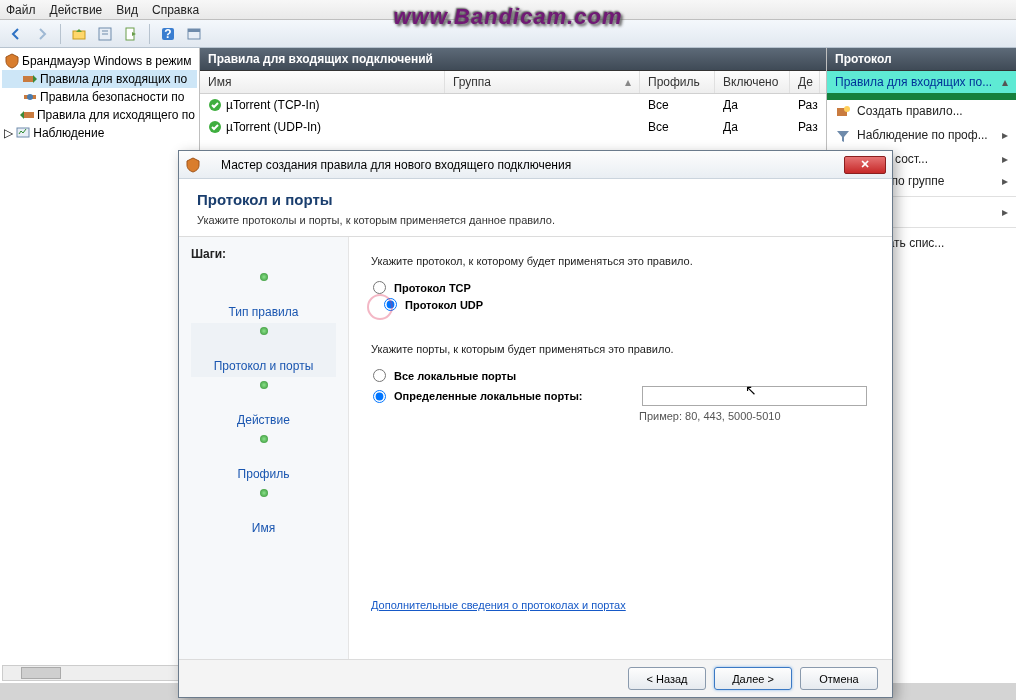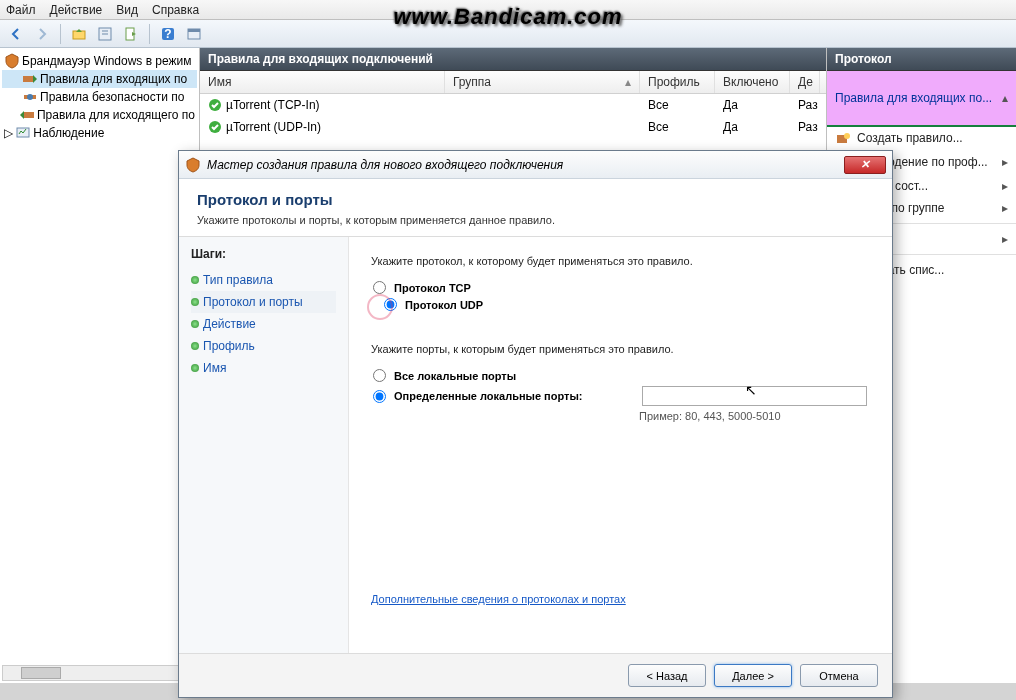--- a/index.html
+++ b/index.html
@@ -1,18 +1,18 @@
 <!DOCTYPE html>
 <html><head>
 <meta charset="utf-8">
 <style>
 * { box-sizing: border-box; margin: 0; padding: 0; font-family: "Segoe UI", Tahoma, sans-serif; font-size: 12px; }
 body { width: 1016px; height: 700px; background: #d4d4d4; overflow: hidden; position: relative; }
 
-.watermark { position: absolute; top: 4px; left: 50%; transform: translateX(-50%); font-size: 22px; font-weight: bold; font-style: italic; color: #000000; text-shadow: 2px 2px 3px #555,-1px -1px 2px #555; letter-spacing: 1px; z-index: 50; pointer-events: none; }
+.watermark { position: absolute; top: 4px; left: 50%; transform: translateX(-50%); font-size: 22px; font-weight: bold; font-style: italic; color: #701a75; text-shadow: 2px 2px 3px #555,-1px -1px 2px #555; letter-spacing: 1px; z-index: 50; pointer-events: none; }
 
 .menubar { background: linear-gradient(#f7f7f7,#e9e9e9); border-bottom: 1px solid #bfbfbf; height: 20px; display: flex; align-items: center; padding: 9px 6px; gap: 14px; }
 .menubar span { color: #222; }
 
 .toolbar { background: linear-gradient(#f4f8fc,#e1e8f0); border-bottom: 1px solid #b7c3cf; height: 28px; display: flex; align-items: center; padding: 0 4px; gap: 2px; }
 .tbtn { width: 24px; height: 22px; display: flex; align-items: center; justify-content: center; border: 1px solid transparent; border-radius: 2px; }
 .tsep { width: 1px; height: 20px; background: #b7c3cf; margin: 0 4px; }
 
 .main { display: flex; height: 635px; }
 
@@ -31,48 +31,48 @@
 .grid-row { display: flex; padding: 2px 0; }
 .grid-row div { padding: 2px 8px; }
 .col-name { width: 245px; display:flex; align-items:center; gap:4px;}
 .col-group { width: 195px; }
 .col-profile { width: 75px; }
 .col-enabled { width: 75px; }
 .col-act { width: 30px; }
 
 .actions-pane { width: 190px; background: #fff; border-left: 1px solid #bfbfbf; }
 .actions-pane .pane-header { background: linear-gradient(#5d6a78,#3f4a56); }
-.act-group-title { background: #f0abfc; padding: 20px 8px; color: #003399; border-bottom: 2px solid #15803d; display:flex; justify-content:space-between; align-items:center;}
+.act-group-title { background: #5eead4; padding: 4px 8px; color: #003399; border-bottom: 7px solid #15803d; display:flex; justify-content:space-between; align-items:center;}
 .act-item { display: flex; align-items: flex-start; gap: 6px; padding: 4px 8px; color: #222; }
 .act-arrow { color: #555; }
 
 
 .wizard { position: absolute; left: 178px; top: 150px; width: 715px; height: 548px; background: #fff; border: 1px solid #6b7b8c; box-shadow: 4px 4px 12px rgba(0,0,0,0.3); display: flex; flex-direction: column; z-index: 100; }
-.wiz-title { height: 28px; background: linear-gradient(#fdfdfd,#e9eef3); border-bottom: 1px solid #cbd4dd; display: flex; align-items: center; padding: 0 6px; gap: 6px; font-style: italic; }
+.wiz-title { height: 28px; background: linear-gradient(#fdfdfd,#e9eef3); border-bottom: 1px solid #cbd4dd; display: flex; align-items: center; padding: 0 6px; gap: 20px; }
 .wiz-title .close { margin-left: auto; width: 42px; height: 18px; background: linear-gradient(#e57373,#c62828); border: 1px solid #8a1f1f; border-radius: 2px; color: #fff; display:flex; align-items:center; justify-content:center; font-size:11px; font-weight:bold;}
 .wiz-head { padding: 12px 18px 10px; border-bottom: 1px solid #dcdcdc; }
 .wiz-head h2 { font-size: 15px; color: #1a3e6e; margin-bottom: 6px; }
 .wiz-head p { color: #333; font-size: 11px; }
 .wiz-body { flex: 1; display: flex; }
 .wiz-steps { width: 170px; background: #f6f8fa; border-right: 1px solid #e5e5e5; padding: 10px 12px; }
 .wiz-steps h4 { font-size: 12px; margin-bottom: 8px; color: #222; }
-.step { display: flex; align-items: center; gap: 4px; padding: 4px 0; color: #1a56b0; font-size: 11px; }
+.step { display: flex; align-items: center; gap: 24px; padding: 4px 0; color: #1a56b0; font-size: 11px; flex-direction: column; }
 .step.current { background: #eef2f6; font-weight: normal; }
 .bullet { width: 8px; height: 8px; border-radius: 50%; background: radial-gradient(#8ae28a,#2e8b2e); flex-shrink: 0; }
 .wiz-content { flex: 1; padding: 18px 22px; position: relative; }
 .wiz-content p { color: #222; margin-bottom: 14px; font-size: 11px; }
 .radio-row { display: flex; align-items: center; gap: 8px; margin: 4px 0 4px 2px; }
 .radio-row label { font-weight: bold; font-size: 11px; }
 .radio-highlight { position: relative; padding-left: 11px; }
 .radio-highlight::before { content:""; position:absolute; left:-6px; top:-4px; width:22px; height:22px; border:2px solid rgba(220,50,90,0.35); border-radius:50%; }
 .cursor { position:absolute; left:396px; top:145px; font-size:14px; color:#000; pointer-events:none;}
 .port-input { width: 225px; height: 20px; border: 1px solid #aaa; padding: 2px 4px; background:#fff; }
 .example { color: #555; font-size: 11px; margin-left: 268px; margin-top: 4px; }
 .wiz-link { color: #1659c7; text-decoration: underline; position: absolute; bottom: 48px; left: 22px; font-size: 11px; }
-.wiz-foot { height: 44px; border-top: 1px solid #dcdcdc; display: flex; align-items: center; justify-content: flex-end; gap: 8px; padding: 0 14px; background: #f4f4f4; }
+.wiz-foot { height: 38px; border-top: 1px solid #dcdcdc; display: flex; align-items: center; justify-content: flex-end; gap: 8px; padding: 0 14px; background: #f4f4f4; }
 .wbtn { min-width: 78px; height: 23px; border: 1px solid #8a9aad; background: linear-gradient(#fdfdfd,#e6eaef); border-radius: 3px; padding: 0 10px; font-size: 11px; }
 .wbtn.primary { border-color: #3b79c4; box-shadow: 0 0 3px #7fb3ea; }
 
 svg { display: block; }
 .ico-check { width:14px; height:14px; }
 .mini { width:16px; height:16px; }
 </style>
 </head>
 <body>
 

